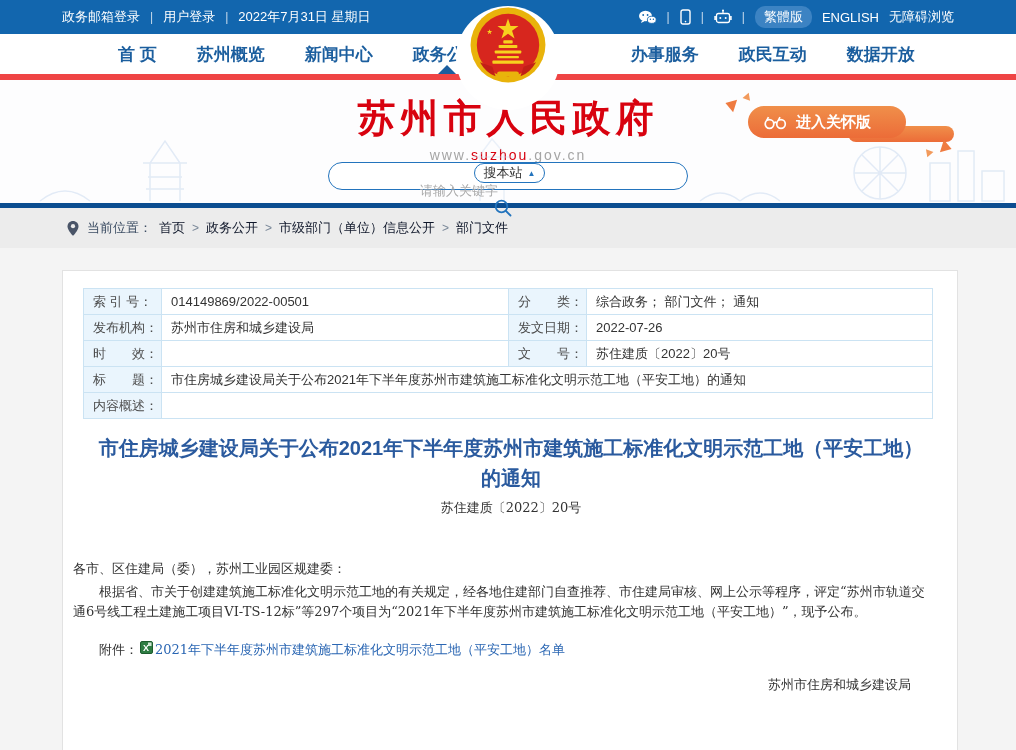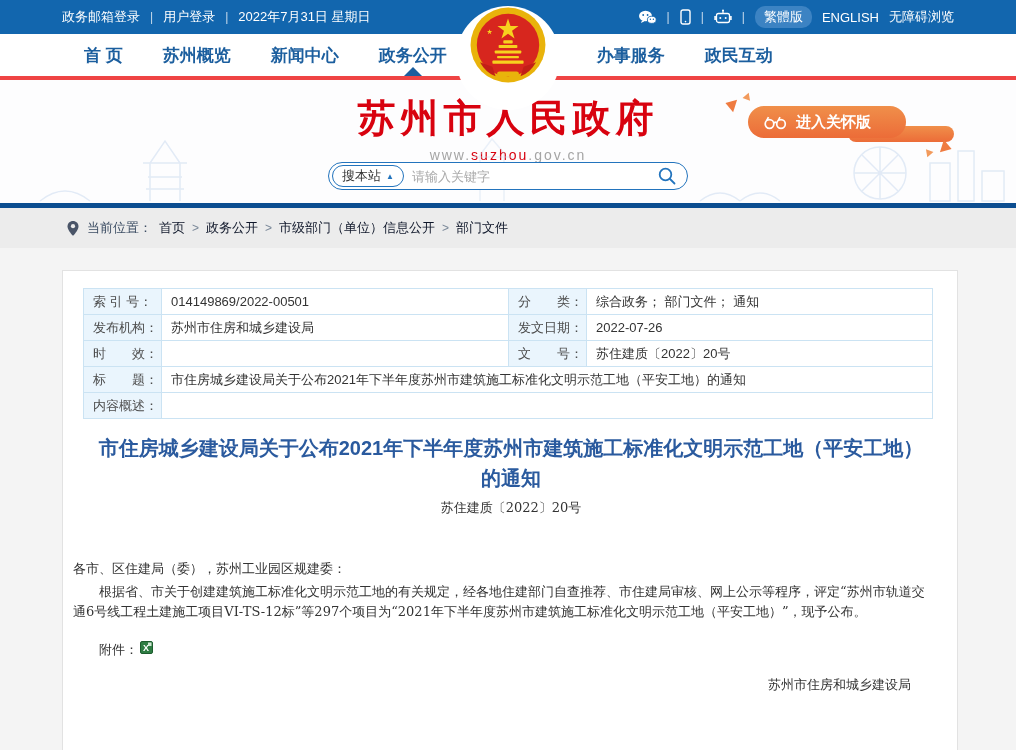--- a/index.html
+++ b/index.html
@@ -13,22 +13,22 @@
             justify-content:space-between; padding:0 62px 0 62px; z-index:3; }
   .topbar a { color:#fff; text-decoration:none; cursor:pointer; }
   .tb-left, .tb-right { display:flex; align-items:center; gap:10px; }
   .tb-sep { opacity:.75; font-size:12px; }
   .tb-icon { display:inline-flex; align-items:center; cursor:pointer; }
   .trad-btn { background:#3c83c3; border-radius:10px; padding:2px 9px; cursor:pointer;text-align:right; }
   .tb-right .plain { cursor:pointer; }
 
   
   .navbar { position:absolute; top:34px; left:0; width:1016px; height:46px; background:#fff;
-            border-bottom:4px solid #ef4444; display:flex; align-items:flex-start;
-            padding-left:84px; z-index:2; }
+            border-bottom:6px solid #ef4444; display:flex; align-items:flex-start;
+            padding-left:118px; z-index:2; }
   .nav-group { display:flex; gap:40px; height:100%; align-items:center; }
   .nav-spacer { width:150px; }
   .nav-item { position:relative; height:100%; display:flex; align-items:center;
               font-size:17px; font-weight:bold; color:#1b5e9e; cursor:pointer; white-space:nowrap; }
   .nav-item.active::after { content:""; position:absolute; bottom:0; left:50%;
         transform:translateX(-50%); border-left:9px solid transparent;
         border-right:9px solid transparent; border-bottom:9px solid #1b5e9e; }
 
   
   .emblem-notch { position:absolute; left:456px; top:6px; width:104px; height:104px;
@@ -36,21 +36,21 @@
   .emblem { position:absolute; left:469px; top:6px; z-index:5; }
 
   
   .banner { position:absolute; top:80px; left:0; width:1016px; height:123px; background:#fdfdfe; z-index:1; }
   .skyline { position:absolute; bottom:0; left:0; opacity:.55; }
   .site-name { margin-top:13px; text-align:center; font-size:38px; font-weight:bold;
                color:#d8020f; letter-spacing:5px; }
   .site-url { text-align:center; font-size:14px; color:#a5a5a5; letter-spacing:2px; margin-top:3px; }
   .site-url .hl { color:#d8020f; }
   .searchbar { position:absolute; left:328px; top:82px; width:360px; height:28px; background:#fff;
-               border:1px solid #2374bd; border-radius:15px; display:flex; align-items:center; z-index:2; }
+               border:1px solid #2374bd; border-radius:15px; display:flex; align-items:center; z-index:2;flex-direction:column; }
   .scope { margin-left:3px; height:22px; border:1px solid #2374bd; border-radius:12px;
            display:flex; align-items:center; gap:5px; padding:0 9px; font-size:13px; color:#333;
            cursor:pointer; white-space:nowrap; }
   .scope .tri { font-size:8px; color:#2374bd; }
   .searchbar input { flex:1; border:none; outline:none; font-size:13px; color:#666;
                      padding:0 8px; background:transparent; font-family:"Liberation Sans",sans-serif; }
   .searchbar input::placeholder { color:#aaa; }
   .mag { margin-right:10px; cursor:pointer; display:flex; }
 
   .care-btn { position:absolute; left:748px; top:26px; width:158px; height:32px;
@@ -157,20 +157,21 @@
     <div class="nav-group">
       <div class="nav-item">首 页</div>
       <div class="nav-item">苏州概览</div>
       <div class="nav-item">新闻中心</div>
       <div class="nav-item active">政务公开</div>
     </div>
     <div class="nav-spacer"></div>
     <div class="nav-group">
       <div class="nav-item">办事服务</div>
       <div class="nav-item">政民互动</div>
+      <div class="nav-item">数据开放</div>
     </div>
   </div>
 
   <div class="emblem-notch"></div>
   <svg class="emblem" width="78" height="78" viewBox="0 0 100 100">
     <circle cx="50" cy="50" r="48" fill="#e9b30b"></circle>
     <circle cx="50" cy="50" r="40" fill="#d7261e"></circle>
     <path d="M50 16 l3.2 9.8 h10.3 l-8.3 6 3.2 9.8 -8.4 -6 -8.4 6 3.2 -9.8 -8.3 -6 h10.3 z" fill="#f7d11e"></path>
     <path d="M30 32 l1.5 4.5 4.7 0 -3.8 2.8 1.5 4.5 -3.9 -2.8 -3.9 2.8 1.5 -4.5 -3.8 -2.8 4.7 0 z" fill="#f7d11e" transform="scale(0.55) translate(18,22)"></path>
     <g fill="#f7d11e">
@@ -293,20 +294,20 @@
       <p class="para">根据省、市关于创建建筑施工标准化文明示范工地的有关规定，经各地住建部门自查推荐、市住建局审核、网上公示等程序，评定“苏州市轨道交通6号线工程土建施工项目VI-TS-12标”等297个项目为“2021年下半年度苏州市建筑施工标准化文明示范工地（平安工地）”，现予公布。</p>
       <div class="attach">
         <span>附件：</span>
         <a>
           <span class="xls-ico">
             <svg width="13" height="13" viewBox="0 0 13 13">
                 <rect x="0.5" y="0.5" width="12" height="12" rx="1.5" fill="#2e7d43" stroke="#1d5c2e"></rect>
                 <rect x="8" y="1.5" width="3.5" height="3.5" fill="#cfe6d4"></rect>
                 <text x="6" y="10" font-size="9" font-family="Liberation Sans, sans-serif" font-weight="bold" fill="#fff" text-anchor="middle">X</text>
               </svg>
-          </span>
+          </span><span>2021年下半年度苏州市建筑施工标准化文明示范工地（平安工地）名单</span>
         </a>
       </div>
       <div class="signer">苏州市住房和城乡建设局</div>
     </div>
   </div>
 
 </div>
 
 </body></html>

